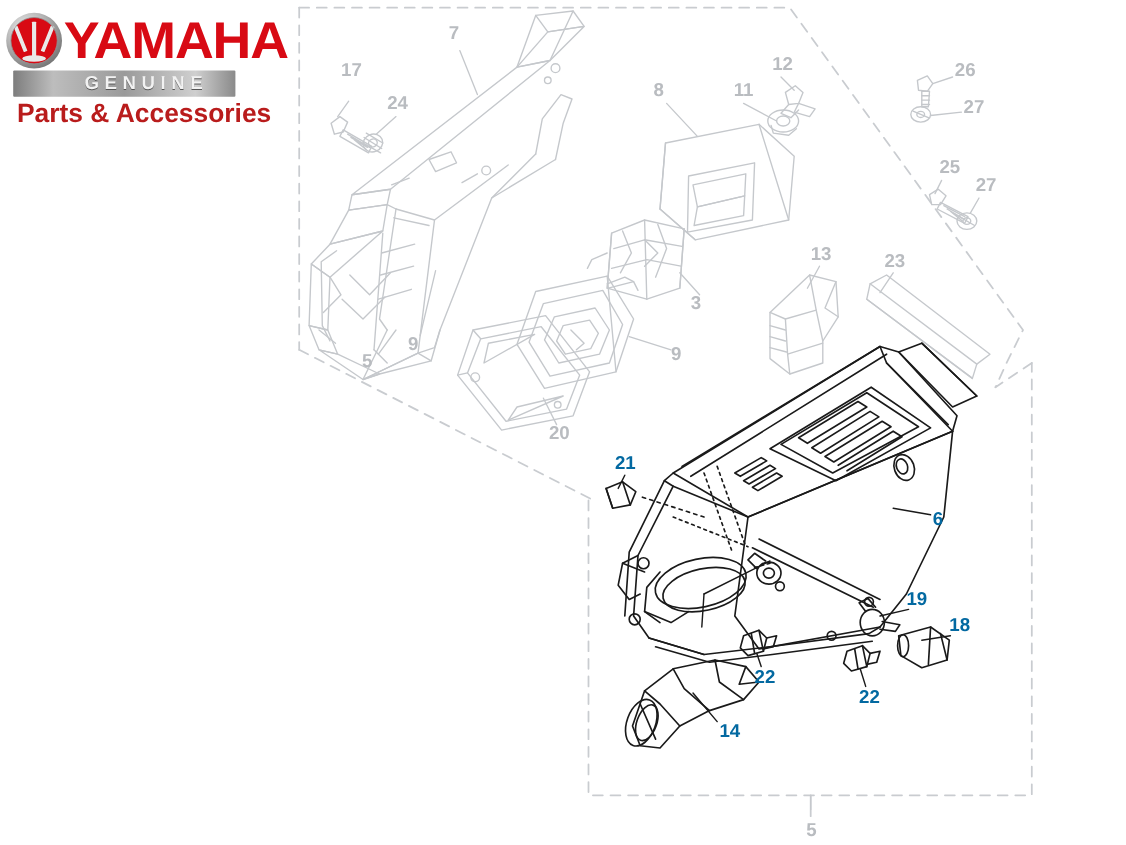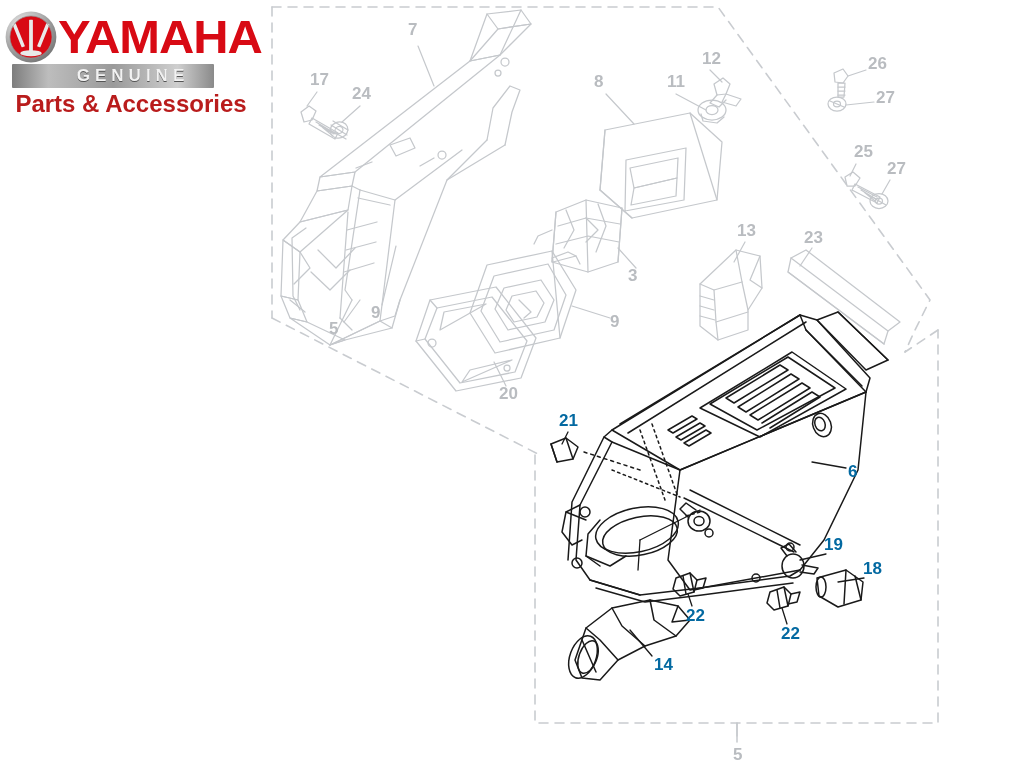--- a/index.html
+++ b/index.html
@@ -383,21 +383,21 @@
         <path d="M692,606 L688,594"></path>
         <path d="M787,624 L782,608"></path>
         <path d="M652,656 L630,630"></path>
         <path d="M700,510 L640,540"></path>
         <path d="M640,540 L638,570"></path>
       </g>
     </g>
   </svg>
 
   <div class="lbl lbl-light" style="left:408px;top:20px">7</div>
-  <div class="lbl lbl-light" style="left:310px;top:70px">17</div>
+  <div class="lbl lbl-light" style="left:310px;top:54px">17</div>
   <div class="lbl lbl-light" style="left:352px;top:84px">24</div>
   <div class="lbl lbl-light" style="left:594px;top:72px">8</div>
   <div class="lbl lbl-light" style="left:667px;top:72px">11</div>
   <div class="lbl lbl-light" style="left:702px;top:49px">12</div>
   <div class="lbl lbl-light" style="left:868px;top:54px">26</div>
   <div class="lbl lbl-light" style="left:876px;top:88px">27</div>
   <div class="lbl lbl-light" style="left:854px;top:142px">25</div>
   <div class="lbl lbl-light" style="left:887px;top:159px">27</div>
   <div class="lbl lbl-light" style="left:628px;top:266px">3</div>
   <div class="lbl lbl-light" style="left:737px;top:221px">13</div>

